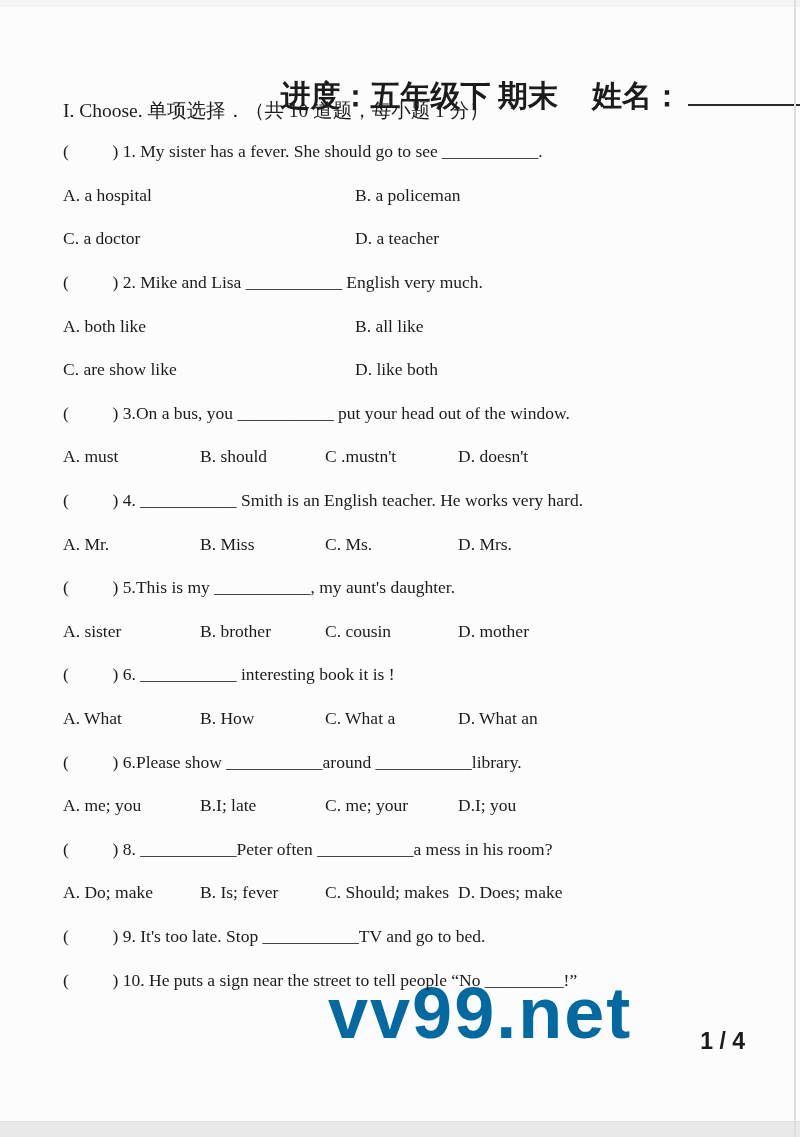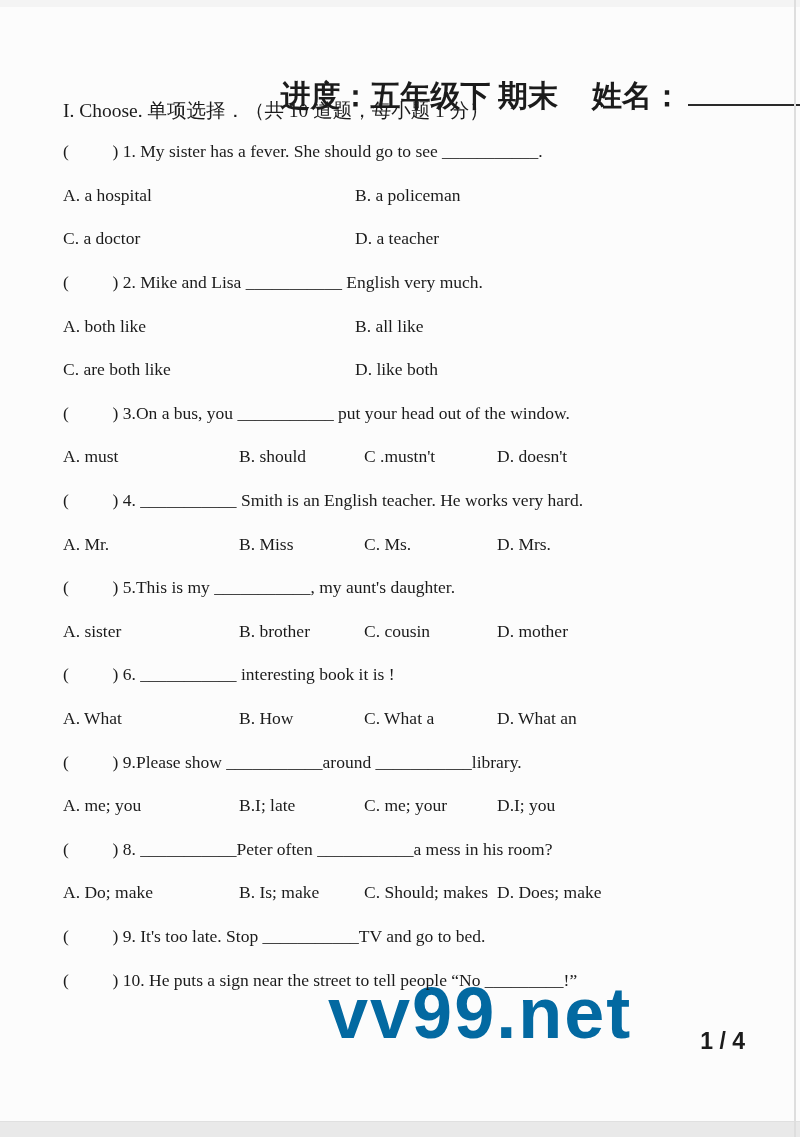--- a/index.html
+++ b/index.html
@@ -51,21 +51,21 @@
   }
   .line{
     height:43.6px;
     display:flex;align-items:center;
     white-space:pre;
     font-size:17.5px;
   }
   .opt{flex:0 0 auto;}
   .options-2 .opt:nth-child(1){min-width:292px;}
   .options-4 .opt:nth-child(1){min-width:137px;}
-  .options-4 .opt:nth-child(2){min-width:125px;margin-left:39px;}
+  .options-4 .opt:nth-child(2){min-width:125px;}
   .options-4 .opt:nth-child(3){min-width:133px;}
   .page-number{
     position:absolute;top:1028px;right:55px;
     font-family:"Liberation Sans","DejaVu Sans",sans-serif;
     font-weight:700;font-size:23px;color:#1b1b1b;
   }
 </style>
 </head>
 <body>
 
@@ -83,45 +83,45 @@
 
   <main class="questions" id="questions">
       <div class="question">
         <div class="line stem">(          ) 1. My sister has a fever. She should go to see ___________.</div>
         <div class="line opt-row options-2"><span class="opt">A. a hospital</span><span class="opt">B. a policeman</span></div>
         <div class="line opt-row options-2"><span class="opt">C. a doctor</span><span class="opt">D. a teacher</span></div>
       </div>
       <div class="question">
         <div class="line stem">(          ) 2. Mike and Lisa ___________ English very much.</div>
         <div class="line opt-row options-2"><span class="opt">A. both like</span><span class="opt">B. all like</span></div>
-        <div class="line opt-row options-2"><span class="opt">C. are both like</span><span class="opt">D. like both</span></div>
+        <div class="line opt-row options-2"><span class="opt">C. are show like</span><span class="opt">D. like both</span></div>
       </div>
       <div class="question">
         <div class="line stem">(          ) 3.On a bus, you ___________ put your head out of the window.</div>
         <div class="line opt-row options-4"><span class="opt">A. must</span><span class="opt">B. should</span><span class="opt">C .mustn't</span><span class="opt">D. doesn't</span></div>
       </div>
       <div class="question">
         <div class="line stem">(          ) 4. ___________ Smith is an English teacher. He works very hard.</div>
         <div class="line opt-row options-4"><span class="opt">A. Mr.</span><span class="opt">B. Miss</span><span class="opt">C. Ms.</span><span class="opt">D. Mrs.</span></div>
       </div>
       <div class="question">
         <div class="line stem">(          ) 5.This is my ___________, my aunt's daughter.</div>
         <div class="line opt-row options-4"><span class="opt">A. sister</span><span class="opt">B. brother</span><span class="opt">C. cousin</span><span class="opt">D. mother</span></div>
       </div>
       <div class="question">
         <div class="line stem">(          ) 6. ___________ interesting book it is !</div>
         <div class="line opt-row options-4"><span class="opt">A. What</span><span class="opt">B. How</span><span class="opt">C. What a</span><span class="opt">D. What an</span></div>
       </div>
       <div class="question">
-        <div class="line stem">(          ) 9.Please show ___________around ___________library.</div>
+        <div class="line stem">(          ) 6.Please show ___________around ___________library.</div>
         <div class="line opt-row options-4"><span class="opt">A. me; you</span><span class="opt">B.I; late</span><span class="opt">C. me; your</span><span class="opt">D.I; you</span></div>
       </div>
       <div class="question">
         <div class="line stem">(          ) 8. ___________Peter often ___________a mess in his room?</div>
-        <div class="line opt-row options-4"><span class="opt">A. Do; make</span><span class="opt">B. Is; make</span><span class="opt">C. Should; makes</span><span class="opt">D. Does; make</span></div>
+        <div class="line opt-row options-4"><span class="opt">A. Do; make</span><span class="opt">B. Is; fever</span><span class="opt">C. Should; makes</span><span class="opt">D. Does; make</span></div>
       </div>
       <div class="question">
         <div class="line stem">(          ) 9. It's too late. Stop ___________TV and go to bed.</div>
       </div>
       <div class="question">
         <div class="line stem">(          ) 10. He puts a sign near the street to tell people “No _________!”</div>
       </div>
     </main>
 
   <div class="page-number">1 / 4</div>

